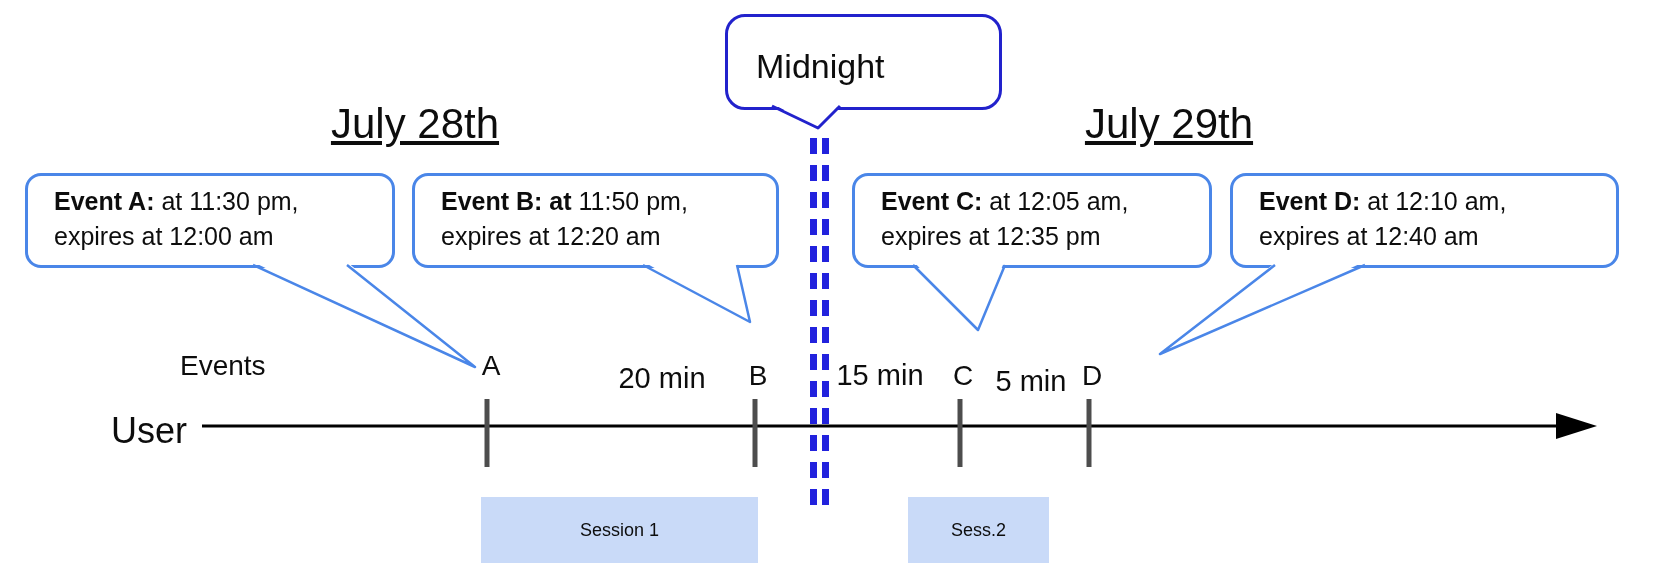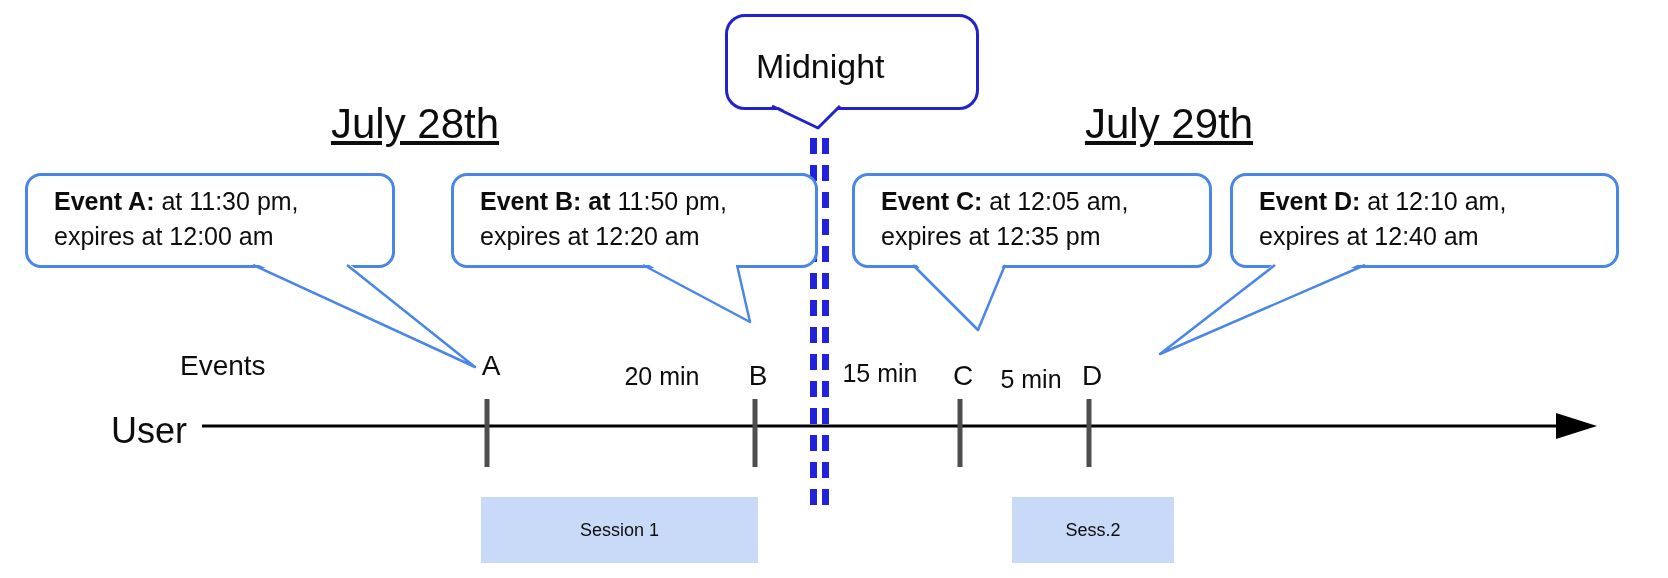--- a/index.html
+++ b/index.html
@@ -13,41 +13,41 @@
   .lbl{position:absolute;white-space:nowrap;z-index:2;}
   .date-heading{font-size:42px;width:230px;text-align:center;top:100px;text-decoration:underline;}
   #date-left{left:300px;}
   #date-right{left:1054px;}
   .callout{
     position:absolute;top:173px;height:95px;box-sizing:border-box;z-index:2;
     border:3px solid #4a86e8;border-radius:16px;background:#fff;
     font-size:25px;line-height:35px;padding:8px 14px 0 26px;white-space:nowrap;
   }
   #callout-a{left:25px;width:370px;}
-  #callout-b{left:451px;width:367px;}
+  #callout-b{left:412px;width:367px;}
   #callout-c{left:852px;width:360px;}
   #callout-d{left:1230px;width:389px;}
   .callout b{font-weight:bold;}
   #midnight-callout{
-    position:absolute;left:725px;top:14px;width:254px;height:96px;box-sizing:border-box;z-index:2;
+    position:absolute;left:725px;top:14px;width:277px;height:96px;box-sizing:border-box;z-index:2;
     border:3px solid #2222cc;border-radius:20px;background:#fff;
     font-size:34px;padding:30px 16px 0 28px;white-space:nowrap;
   }
   .session{
     position:absolute;top:497px;height:66px;background:#c9daf8;z-index:2;
     display:flex;align-items:center;justify-content:center;font-size:18px;
   }
   #session-1{left:481px;width:277px;}
-  #session-2{left:1012px;width:162px;}
+  #session-2{left:908px;width:141px;}
   .tick-label{font-size:28px;width:40px;text-align:center;}
   #tick-label-a{left:471px;top:350px;}
   #tick-label-b{left:738px;top:360px;}
   #tick-label-c{left:943px;top:360px;}
   #tick-label-d{left:1072px;top:360px;}
-  .interval{font-size:25px;width:120px;text-align:center;}
+  .interval{font-size:29px;width:120px;text-align:center;}
   #interval-ab{left:602px;top:362px;}
   #interval-bc{left:820px;top:359px;}
   #interval-cd{left:971px;top:365px;}
   #events-label{left:180px;top:350px;font-size:28px;}
   #user-label{left:103px;top:410px;font-size:36px;margin-left:8px;}
 </style>
 </head>
 <body>
 
 <div class="canvas">

